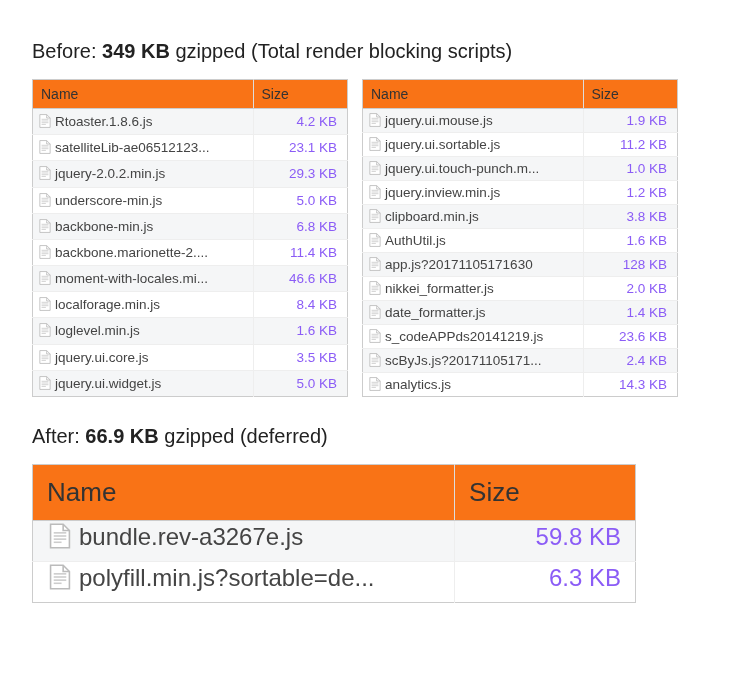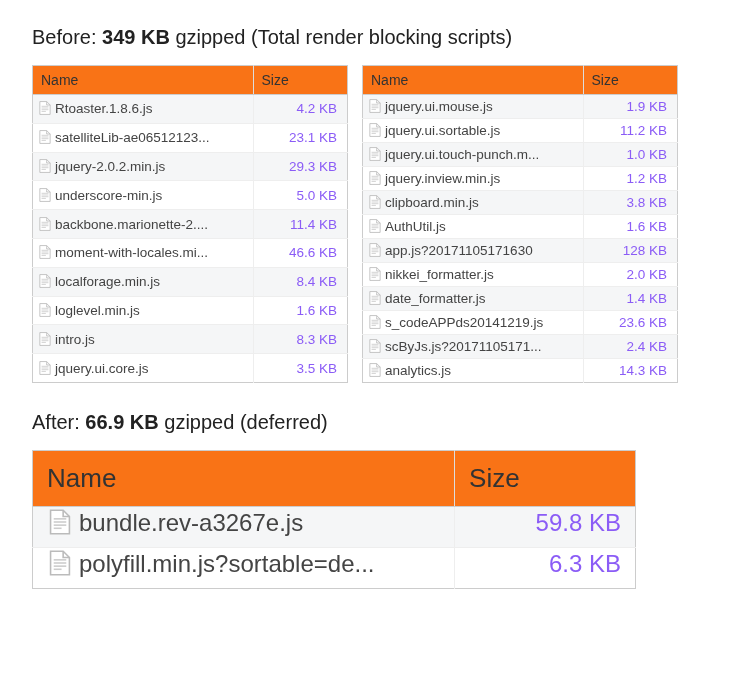--- a/index.html
+++ b/index.html
@@ -11,21 +11,21 @@
     color: #333;
     background: #fff;
   }
   .page {
     padding: 24px 32px;
     width: 730px;
   }
   .heading {
     font-size: 20px;
     font-weight: 400;
-    margin: 2px 0 16px 0;
+    margin: 16px 0 16px 0;
     color: #222;
   }
   .heading .bold {
     font-weight: 700;
   }
   .tables-row {
     display: flex;
     gap: 14px;
     margin-bottom: 28px;
   }
@@ -160,20 +160,31 @@
             <td class="col-size cell">5.0 KB</td>
           </tr>
           <tr>
             <td class="col-name name-cell"><span class="file-icon"><svg viewBox="0 0 14 16">
                   <path d="M1 0.5 H9 L13 4.5 V15.5 H1 Z" fill="#fff" stroke="#bbb" stroke-width="1"></path>
                   <path d="M9 0.5 V4.5 H13" fill="none" stroke="#bbb" stroke-width="1"></path>
                   <line x1="3" y1="6" x2="11" y2="6" stroke="#ccc" stroke-width="1"></line>
                   <line x1="3" y1="8" x2="11" y2="8" stroke="#ccc" stroke-width="1"></line>
                   <line x1="3" y1="10" x2="11" y2="10" stroke="#ccc" stroke-width="1"></line>
                   <line x1="3" y1="12" x2="8" y2="12" stroke="#ccc" stroke-width="1"></line>
+                </svg></span><span>backbone-min.js</span></td>
+            <td class="col-size cell">6.8 KB</td>
+          </tr>
+          <tr>
+            <td class="col-name name-cell"><span class="file-icon"><svg viewBox="0 0 14 16">
+                  <path d="M1 0.5 H9 L13 4.5 V15.5 H1 Z" fill="#fff" stroke="#bbb" stroke-width="1"></path>
+                  <path d="M9 0.5 V4.5 H13" fill="none" stroke="#bbb" stroke-width="1"></path>
+                  <line x1="3" y1="6" x2="11" y2="6" stroke="#ccc" stroke-width="1"></line>
+                  <line x1="3" y1="8" x2="11" y2="8" stroke="#ccc" stroke-width="1"></line>
+                  <line x1="3" y1="10" x2="11" y2="10" stroke="#ccc" stroke-width="1"></line>
+                  <line x1="3" y1="12" x2="8" y2="12" stroke="#ccc" stroke-width="1"></line>
                 </svg></span><span>backbone.marionette-2....</span></td>
             <td class="col-size cell">11.4 KB</td>
           </tr>
           <tr>
             <td class="col-name name-cell"><span class="file-icon"><svg viewBox="0 0 14 16">
                   <path d="M1 0.5 H9 L13 4.5 V15.5 H1 Z" fill="#fff" stroke="#bbb" stroke-width="1"></path>
                   <path d="M9 0.5 V4.5 H13" fill="none" stroke="#bbb" stroke-width="1"></path>
                   <line x1="3" y1="6" x2="11" y2="6" stroke="#ccc" stroke-width="1"></line>
                   <line x1="3" y1="8" x2="11" y2="8" stroke="#ccc" stroke-width="1"></line>
                   <line x1="3" y1="10" x2="11" y2="10" stroke="#ccc" stroke-width="1"></line>
@@ -204,33 +215,33 @@
             <td class="col-size cell">1.6 KB</td>
           </tr>
           <tr>
             <td class="col-name name-cell"><span class="file-icon"><svg viewBox="0 0 14 16">
                   <path d="M1 0.5 H9 L13 4.5 V15.5 H1 Z" fill="#fff" stroke="#bbb" stroke-width="1"></path>
                   <path d="M9 0.5 V4.5 H13" fill="none" stroke="#bbb" stroke-width="1"></path>
                   <line x1="3" y1="6" x2="11" y2="6" stroke="#ccc" stroke-width="1"></line>
                   <line x1="3" y1="8" x2="11" y2="8" stroke="#ccc" stroke-width="1"></line>
                   <line x1="3" y1="10" x2="11" y2="10" stroke="#ccc" stroke-width="1"></line>
                   <line x1="3" y1="12" x2="8" y2="12" stroke="#ccc" stroke-width="1"></line>
-                </svg></span><span>intro.js</span></td>
-            <td class="col-size cell">8.3 KB</td>
-          </tr>
-          <tr>
-            <td class="col-name name-cell"><span class="file-icon"><svg viewBox="0 0 14 16">
-                  <path d="M1 0.5 H9 L13 4.5 V15.5 H1 Z" fill="#fff" stroke="#bbb" stroke-width="1"></path>
-                  <path d="M9 0.5 V4.5 H13" fill="none" stroke="#bbb" stroke-width="1"></path>
-                  <line x1="3" y1="6" x2="11" y2="6" stroke="#ccc" stroke-width="1"></line>
-                  <line x1="3" y1="8" x2="11" y2="8" stroke="#ccc" stroke-width="1"></line>
-                  <line x1="3" y1="10" x2="11" y2="10" stroke="#ccc" stroke-width="1"></line>
-                  <line x1="3" y1="12" x2="8" y2="12" stroke="#ccc" stroke-width="1"></line>
                 </svg></span><span>jquery.ui.core.js</span></td>
             <td class="col-size cell">3.5 KB</td>
+          </tr>
+          <tr>
+            <td class="col-name name-cell"><span class="file-icon"><svg viewBox="0 0 14 16">
+                  <path d="M1 0.5 H9 L13 4.5 V15.5 H1 Z" fill="#fff" stroke="#bbb" stroke-width="1"></path>
+                  <path d="M9 0.5 V4.5 H13" fill="none" stroke="#bbb" stroke-width="1"></path>
+                  <line x1="3" y1="6" x2="11" y2="6" stroke="#ccc" stroke-width="1"></line>
+                  <line x1="3" y1="8" x2="11" y2="8" stroke="#ccc" stroke-width="1"></line>
+                  <line x1="3" y1="10" x2="11" y2="10" stroke="#ccc" stroke-width="1"></line>
+                  <line x1="3" y1="12" x2="8" y2="12" stroke="#ccc" stroke-width="1"></line>
+                </svg></span><span>jquery.ui.widget.js</span></td>
+            <td class="col-size cell">5.0 KB</td>
           </tr>
         </tbody>
     </table>
 
     <table class="file-table">
       <thead>
         <tr>
           <th class="col-name">Name</th>
           <th class="col-size">Size</th>
         </tr>

